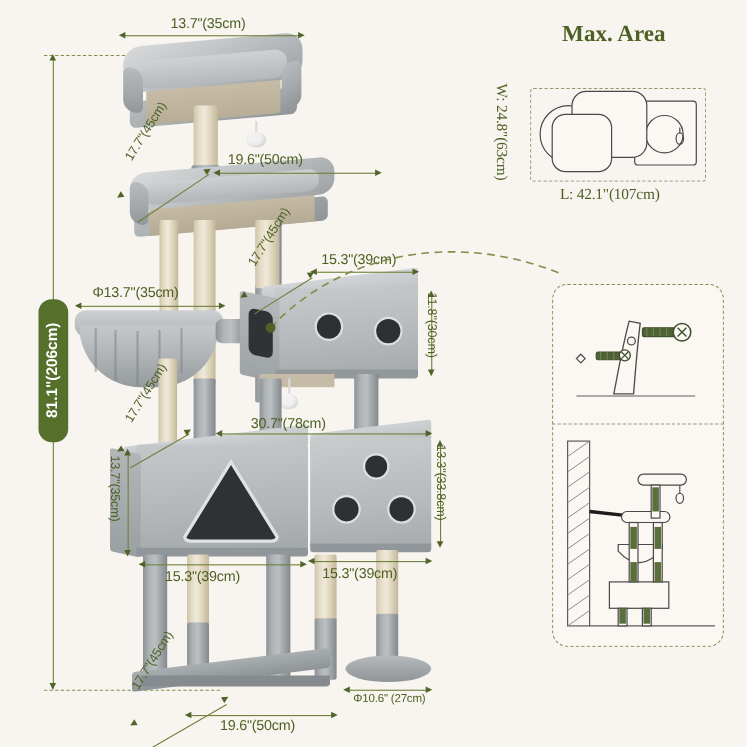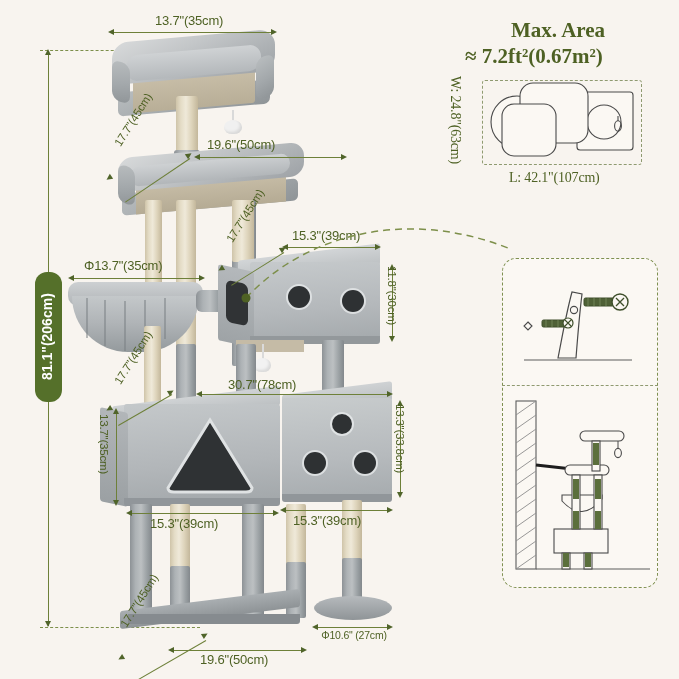--- a/index.html
+++ b/index.html
@@ -317,21 +317,20 @@
     <div class="arr h" style="left:316px;top:627px;width:74px;"></div>
     <div class="ah l" style="left:312px;top:623.5px;"></div>
     <div class="ah r" style="left:387px;top:623.5px;"></div>
     <div class="dimlabel xs" style="left:318px;top:630px;width:72px;">Φ10.6"
 (27cm)</div>
   </div>
 
   <div class="abs" style="left:449px;top:8px;width:209px;height:205px;font-family:Liberation Serif, serif;">
 
     <div class="panel-title" style="left:62px;top:10px;font-size:21px;">Max. Area</div>
-    <div class="panel-title" style="left:16px;top:36px;font-size:21px;">≈ 7.2ft²(0.67m²)</div>
 
     <div class="dimlabel" style="left:14px;top:68px;font-size:14px;color:#4e6124;
          transform:rotate(90deg);transform-origin:left top;">W: 24.8"(63cm)</div>
 
     <div class="abs" style="left:33px;top:72px;width:160px;height:85px;border:1.5px dashed #8f9a70;border-radius:3px;"></div>
 
     <svg class="abs" style="left:33px;top:72px;" width="160" height="85" viewBox="0 0 160 85">
       <circle cx="35" cy="42" r="26" fill="#fbf8f3" stroke="#4a4a4a" stroke-width="1.1"></circle>
       <rect x="95" y="12" width="56" height="58" rx="3" fill="#fbf8f3" stroke="#4a4a4a" stroke-width="1.1"></rect>
       <circle cx="122" cy="42" r="17" fill="#fbf8f3" stroke="#4a4a4a" stroke-width="1.1"></circle>

